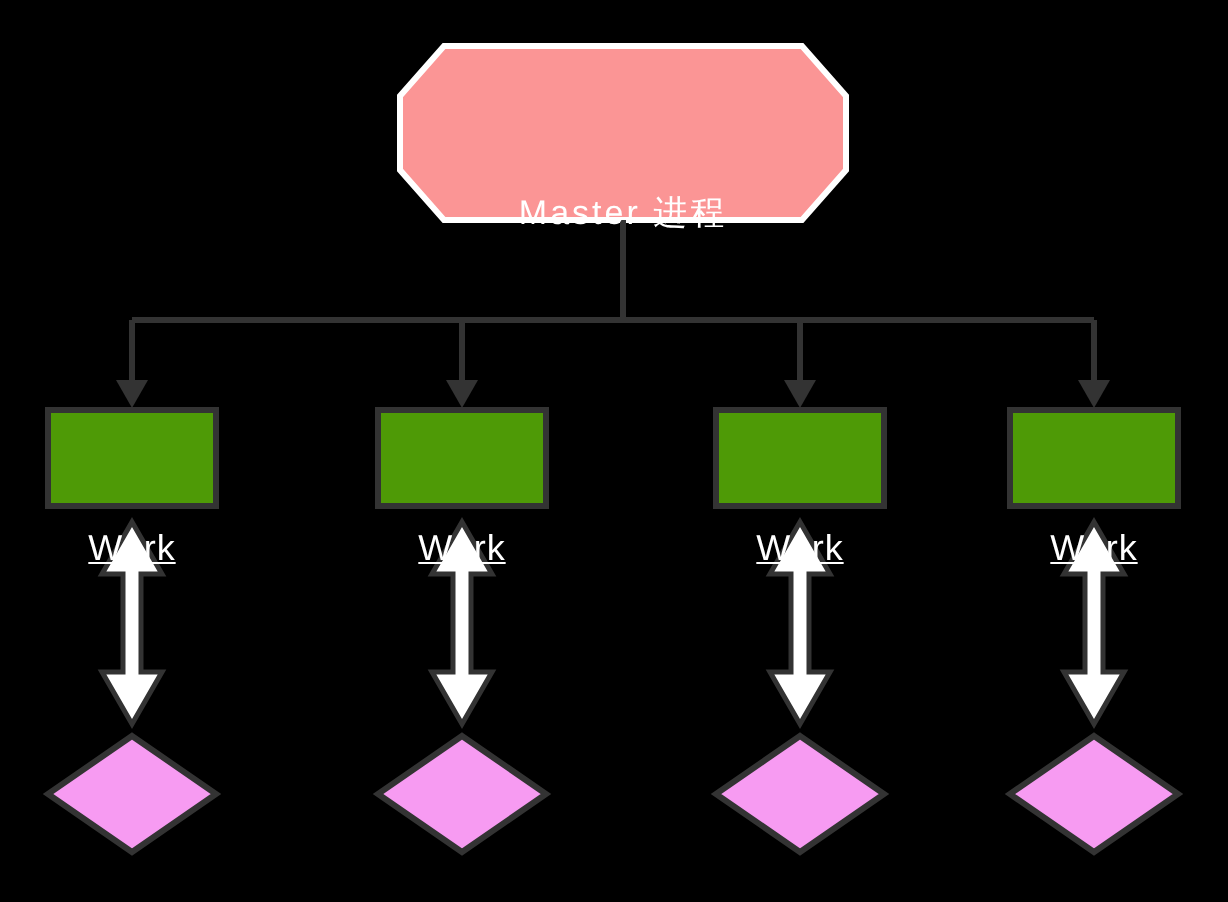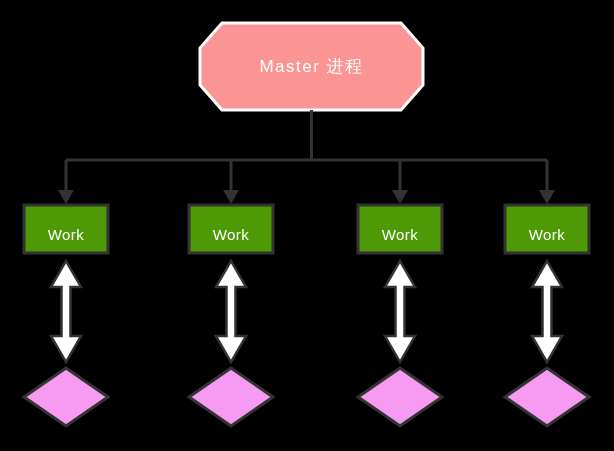--- a/index.html
+++ b/index.html
@@ -62,32 +62,34 @@
     stroke-width: 3;
   }
 
   .label {
     position: absolute;
     display: flex;
     align-items: center;
     justify-content: center;
     text-align: center;
     pointer-events: none;
+    margin-top: 40px;
   }
   .master-label {
     left: 200px; top: 23px; width: 223px; height: 87px;
     color: var(--c-master-text);
     font-size: 17px;
     letter-spacing: 1.5px;
   }
   .worker-label {
     top: 205px; width: 84px; height: 59px;
     color: var(--c-worker-text);
-    font-size: 15px;
+    font-size: 18px;
     letter-spacing: 0.5px;
+    text-decoration: underline;
   }
   .cpu-label {
     top: 368px; width: 84px; height: 58px;
     color: var(--c-cpu-text);
     font-size: 14px;
     letter-spacing: 0.5px;
   }
   .col-0 { left: 24px; }
   .col-1 { left: 189px; }
   .col-2 { left: 358px; }

